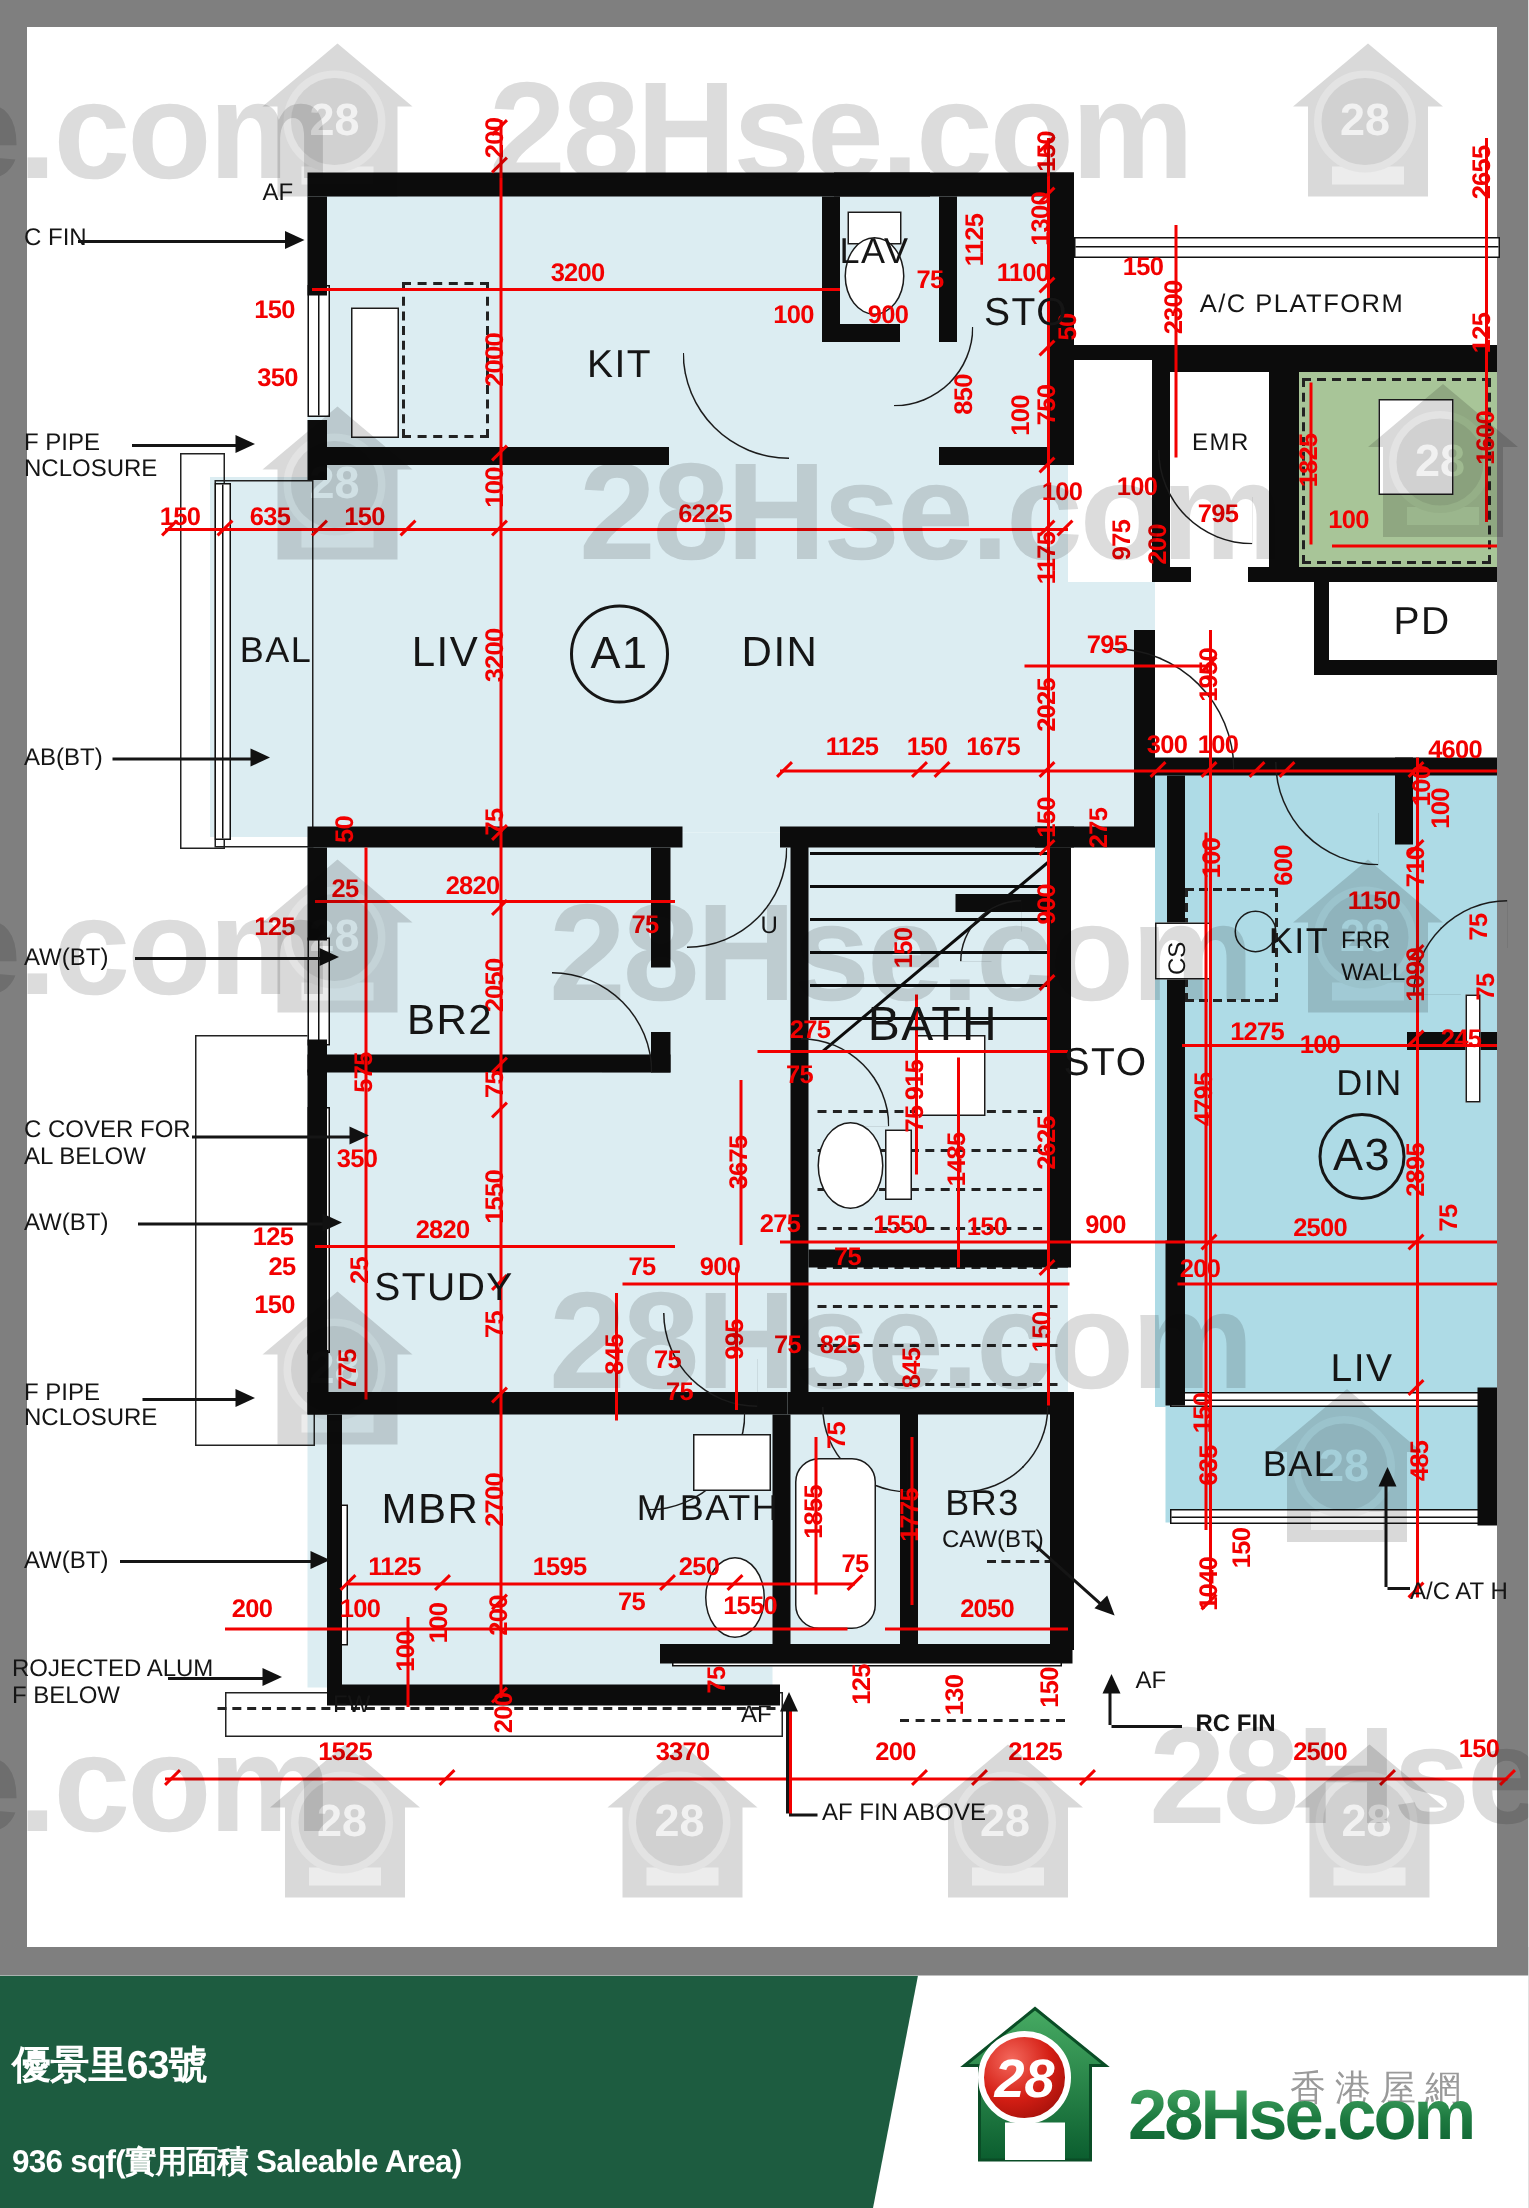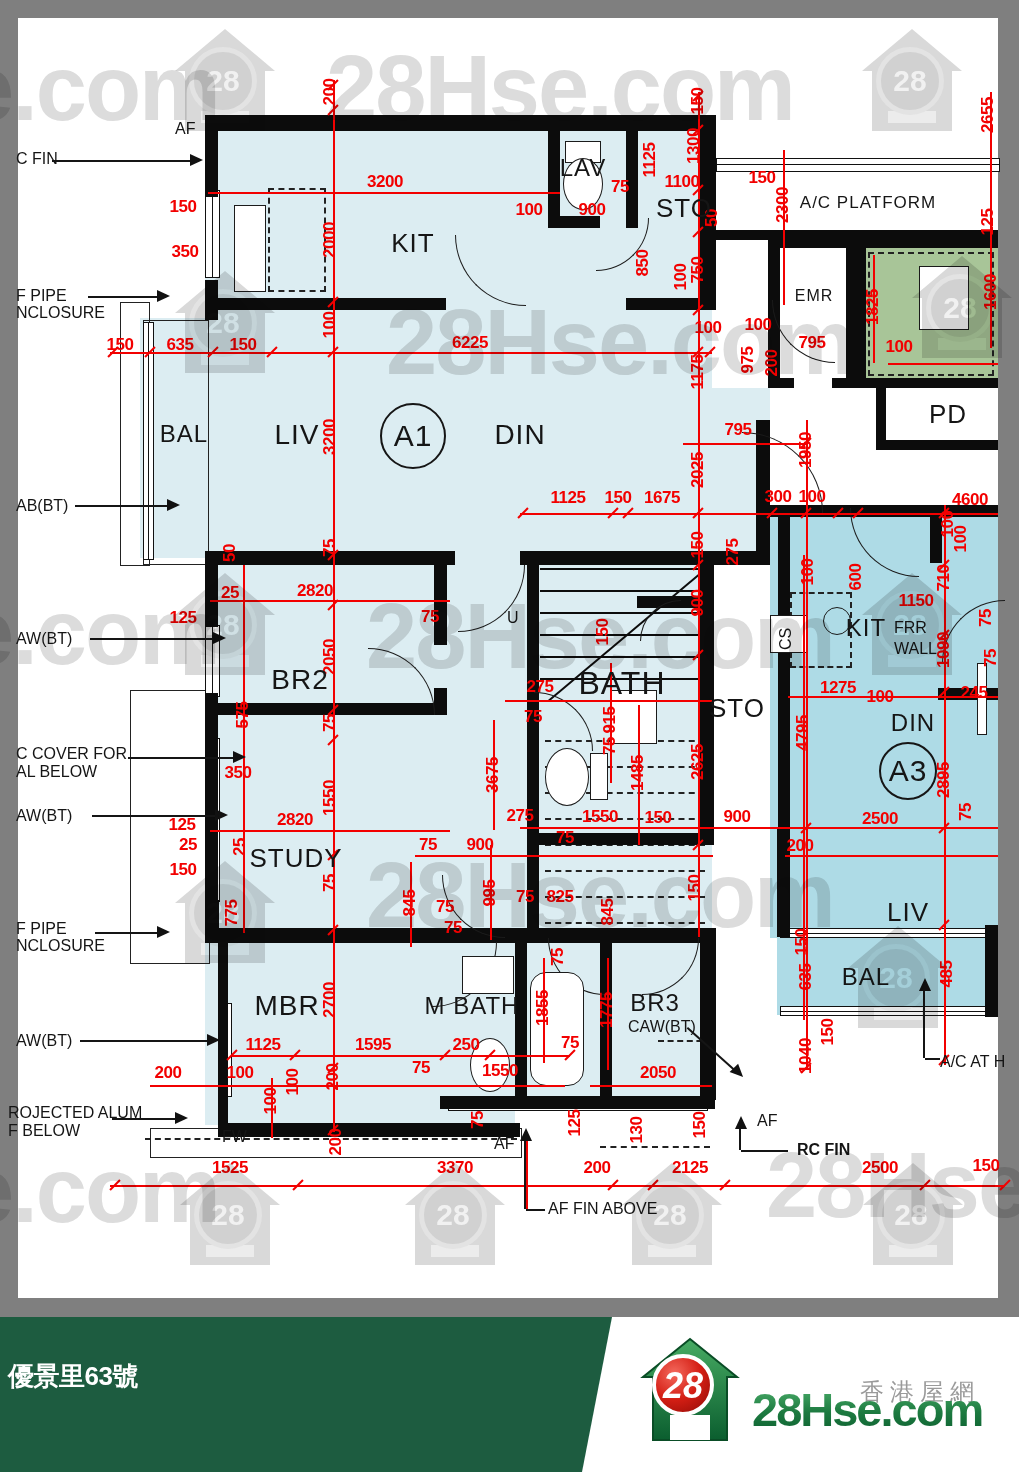--- a/index.html
+++ b/index.html
@@ -61,20 +61,21 @@
 </style>
 </head>
 <body>
 
 <div id="canvas">
   <div id="plan-area"></div>
   <div id="footer-grayband"></div>
   <div id="footer">
     <div id="footer-green">
       <div class="ft" id="ft-zh">優景里63號</div>
+      <div class="ft" id="ft-area">936 sqf(實用面積 Saleable Area)</div>
     </div>
     <div id="brand">
       <svg width="100" height="105" viewBox="0 0 100 105">
         <defs>
           <linearGradient id="g1" x1="0" y1="0" x2="0" y2="1">
             <stop offset="0" stop-color="#47ab63"></stop>
               <stop offset="1" stop-color="#0b5e2f"></stop>
           </linearGradient>
           <radialGradient id="r1" cx="0.35" cy="0.3" r="0.9">
             <stop offset="0" stop-color="#f4695d"></stop>

